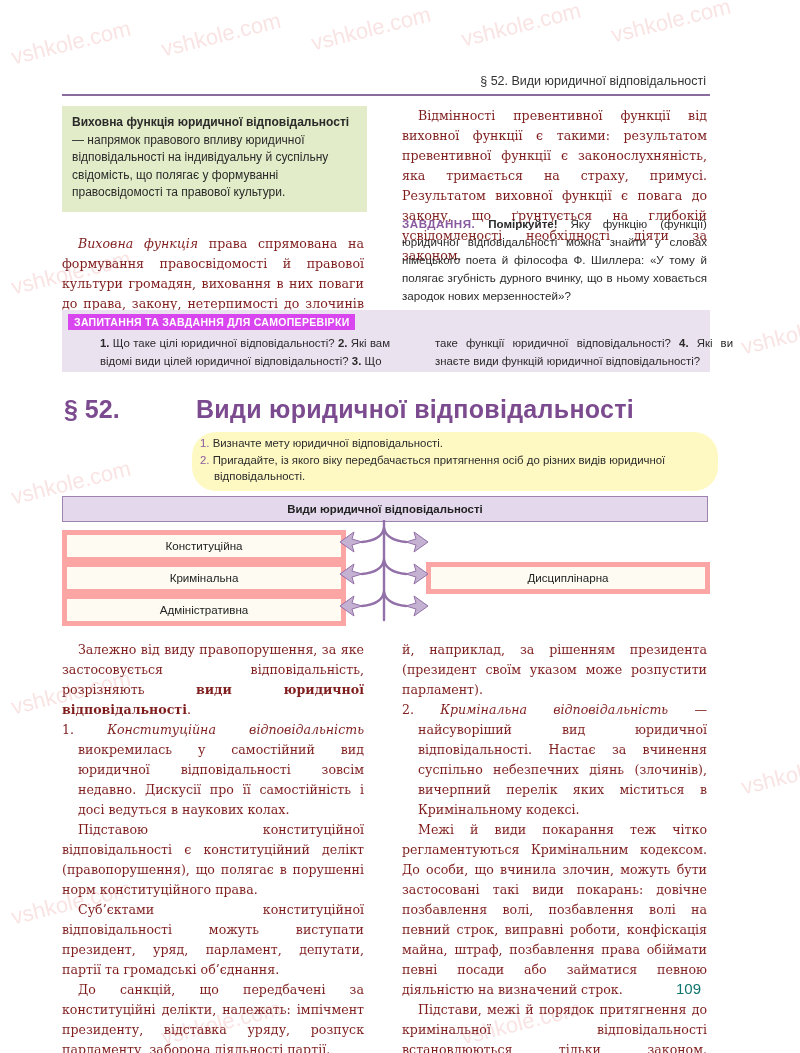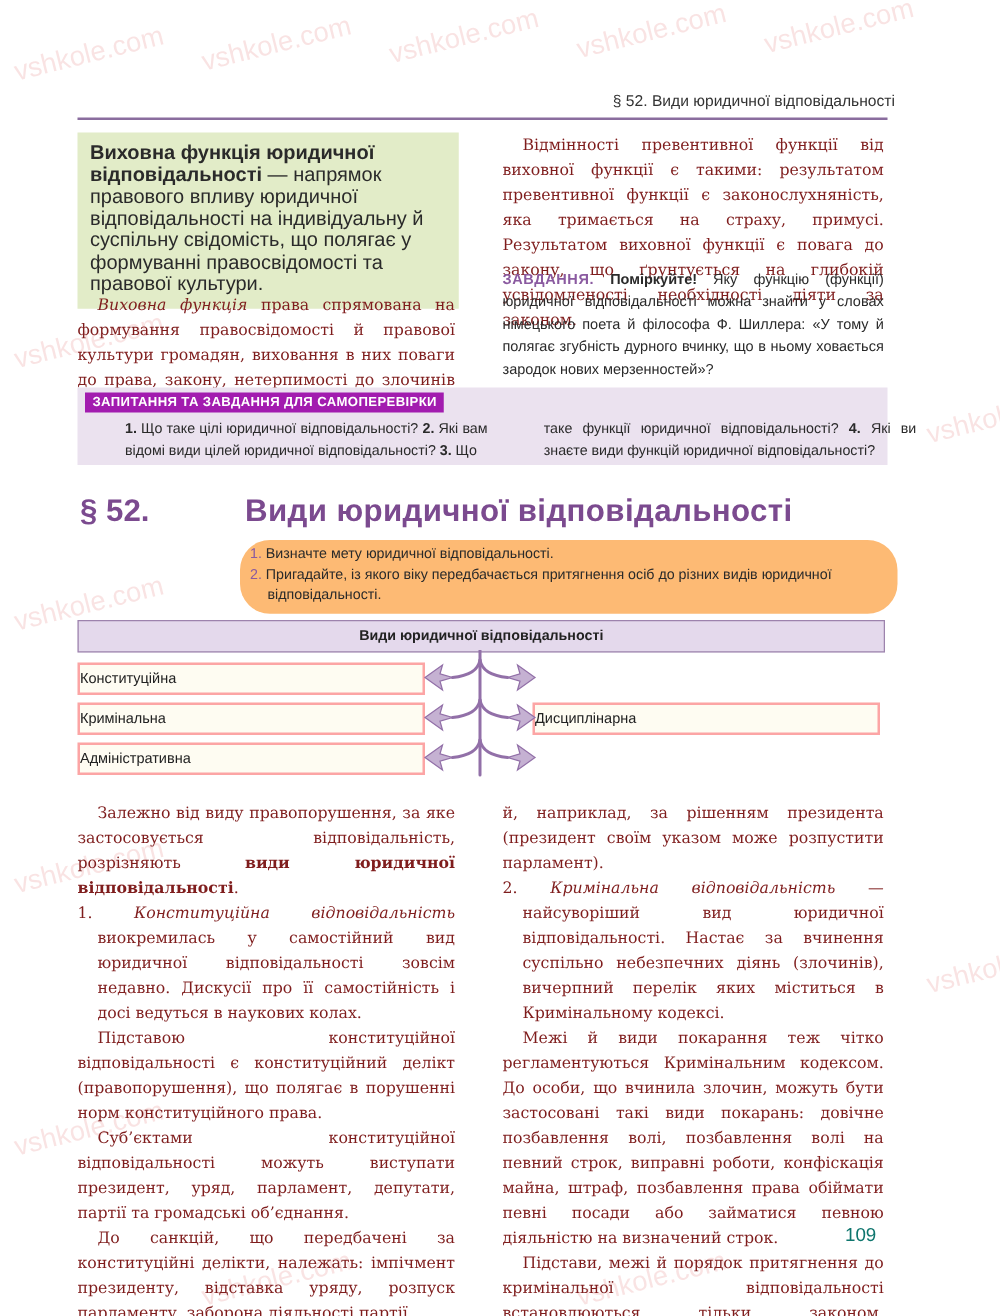--- a/index.html
+++ b/index.html
@@ -2,49 +2,49 @@
 <html><head>
 <meta charset="utf-8">
 <style>
   html, body { margin: 0; padding: 0; }
   body { width: 800px; height: 1053px; background: #ffffff; position: relative; overflow: hidden; font-family: "DejaVu Serif", serif; color: #2a2a2a; }
   .sans { font-family: "Liberation Sans", sans-serif; }
   .serif { font-family: "DejaVu Serif", serif; }
 
   .watermark { position: absolute; font-family: "Liberation Sans", sans-serif; font-size: 22px; color: rgba(220, 80, 80, 0.16); transform: rotate(-14deg); pointer-events: none; white-space: nowrap; }
 
-  .running-header { position: absolute; right: 84px; top: 74px; font-size: 12.5px; color: #333; }
+  .running-header { position: absolute; right: 94px; top: 74px; font-size: 12.5px; color: #333; }
   .header-rule { position: absolute; left: 62px; top: 94px; width: 648px; height: 2px; background: #8a6d9e; }
 
-  .def-box { position: absolute; left: 62px; top: 106px; width: 285px; padding: 8px 10px 10px 10px; background: #e2ecc8; font-size: 16px; line-height: 17.5px; color: #2a2a2a; }
+  .def-box { position: absolute; left: 62px; top: 106px; width: 285px; padding: 8px 10px 10px 10px; background: #e2ecc8; font-size: 12px; line-height: 17.5px; color: #2a2a2a; }
   .def-box b { font-weight: bold; }
 
   .col-text { position: absolute; font-size: 12.6px; line-height: 20px; text-align: justify; color: #7f1d1d; }
   .col-text p { margin: 0; text-indent: 16px; }
   .col-text p.noindent { text-indent: 0; }
 
   .task { position: absolute; left: 402px; top: 215px; width: 305px; font-size: 11.6px; line-height: 18px; text-align: justify; }
   .task .task-label { color: #8a5aa0; font-weight: bold; letter-spacing: 0.5px; }
   .task b { font-weight: bold; }
 
   .selfcheck { position: absolute; left: 62px; top: 310px; width: 648px; height: 62px; background: #ebe2ef; }
-  .selfcheck-title { position: absolute; left: 6px; top: 4px; background: #a21caf; color: #fff; font-size: 10.5px; font-weight: bold; padding: 2px 6px; letter-spacing: 0.3px; }
+  .selfcheck-title { position: absolute; left: 6px; top: 4px; background: #d946ef; color: #fff; font-size: 10.5px; font-weight: bold; padding: 2px 6px; letter-spacing: 0.3px; }
   .selfcheck-col { position: absolute; top: 24px; width: 290px; font-size: 11.4px; line-height: 18px; color: #2a2a2a; text-align: justify; margin-left: 32px; }
   .selfcheck-col b { font-weight: bold; }
 
   .section-num { position: absolute; left: 64px; top: 395px; font-size: 25px; font-weight: bold; color: #7b4a8f; }
   .section-title { position: absolute; left: 196px; top: 395px; font-size: 25px; font-weight: bold; color: #7b4a8f; letter-spacing: 0.3px; }
 
-  .pre-box { position: absolute; left: 192px; top: 432px; width: 510px; padding: 3px 8px 6px 8px; background: #fdba74; font-size: 11.4px; line-height: 16.5px; color: #2a2a2a; border-radius: 24px; }
+  .pre-box { position: absolute; left: 192px; top: 432px; width: 510px; padding: 3px 8px 6px 8px; background: #fef9c3; font-size: 11.4px; line-height: 16.5px; color: #2a2a2a; border-radius: 24px; }
   .pre-box .item { padding-left: 14px; text-indent: -14px; }
   .pre-box .num { color: #8a5aa0; }
 
   .diagram { position: absolute; left: 62px; top: 494px; width: 648px; height: 130px; }
   .diag-head { position: absolute; left: 0; top: 2px; width: 644px; height: 24px; background: #e4d9ec; border: 1px solid #9d83ad; text-align: center; font-size: 11.4px; font-weight: bold; line-height: 24px; color: #222; }
-  .diag-box { position: absolute; width: 274px; height: 22px; background: #fefcf2; border: 2px solid #fca5a5; text-align: left; font-size: 11.6px; line-height: 22px; color: #222; }
+  .diag-box { position: absolute; width: 274px; height: 22px; background: #fefcf2; border: 5px solid #fca5a5; text-align: center; font-size: 11.6px; line-height: 22px; color: #222; }
   .diag-svg { position: absolute; left: 270px; top: 26px; }
 
   .page-number { position: absolute; left: 676px; top: 980px; font-size: 15px; font-weight: normal; color: #0f766e; }
 </style>
 </head>
 <body>
 
 <div>
   <span class="watermark" style="left:10px;top:30px">vshkole.com</span>
   <span class="watermark" style="left:160px;top:22px">vshkole.com</span>

